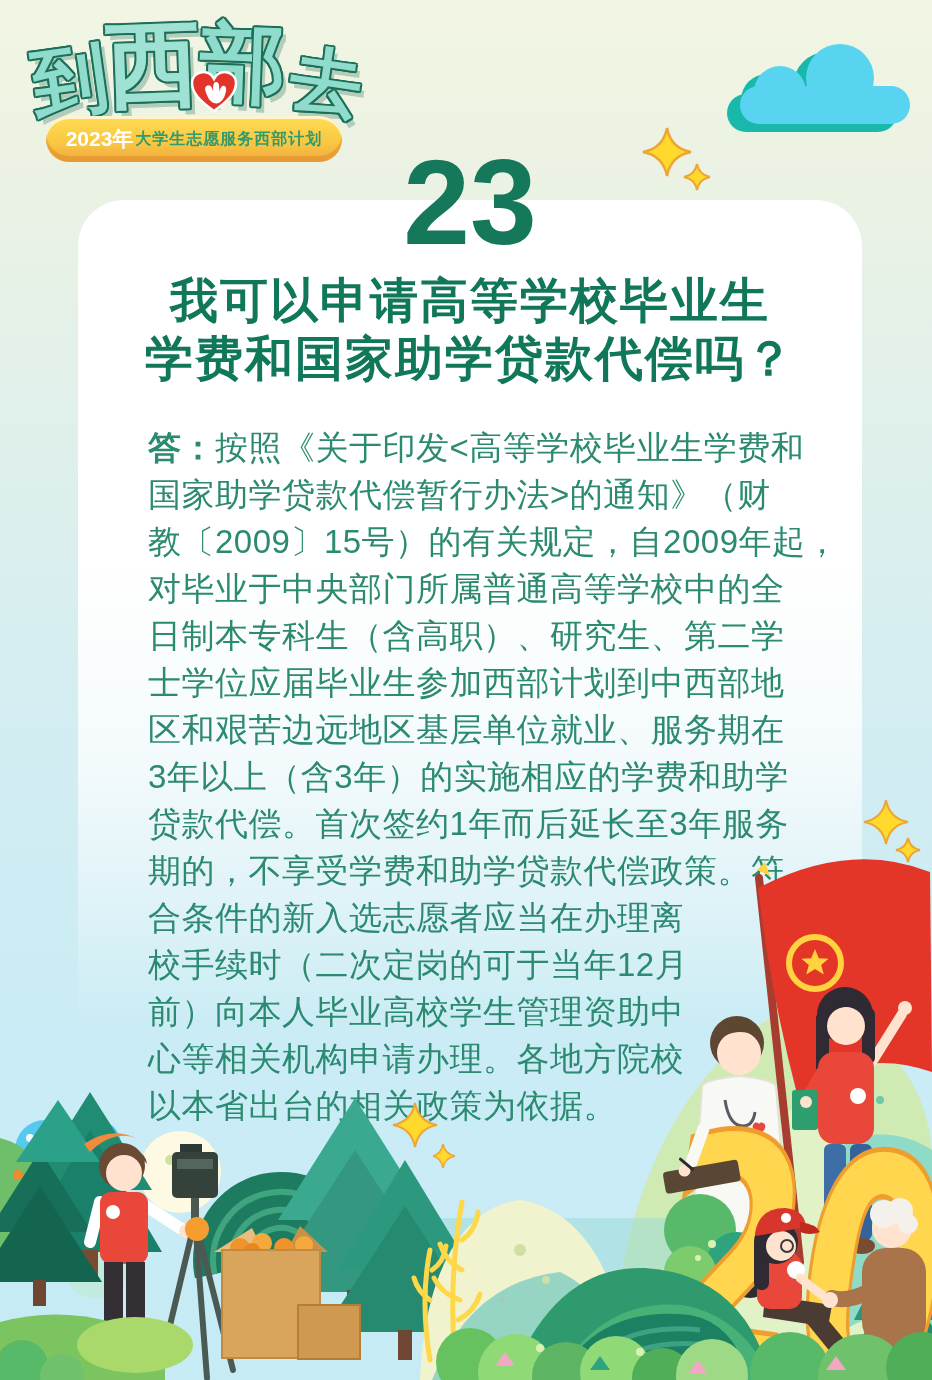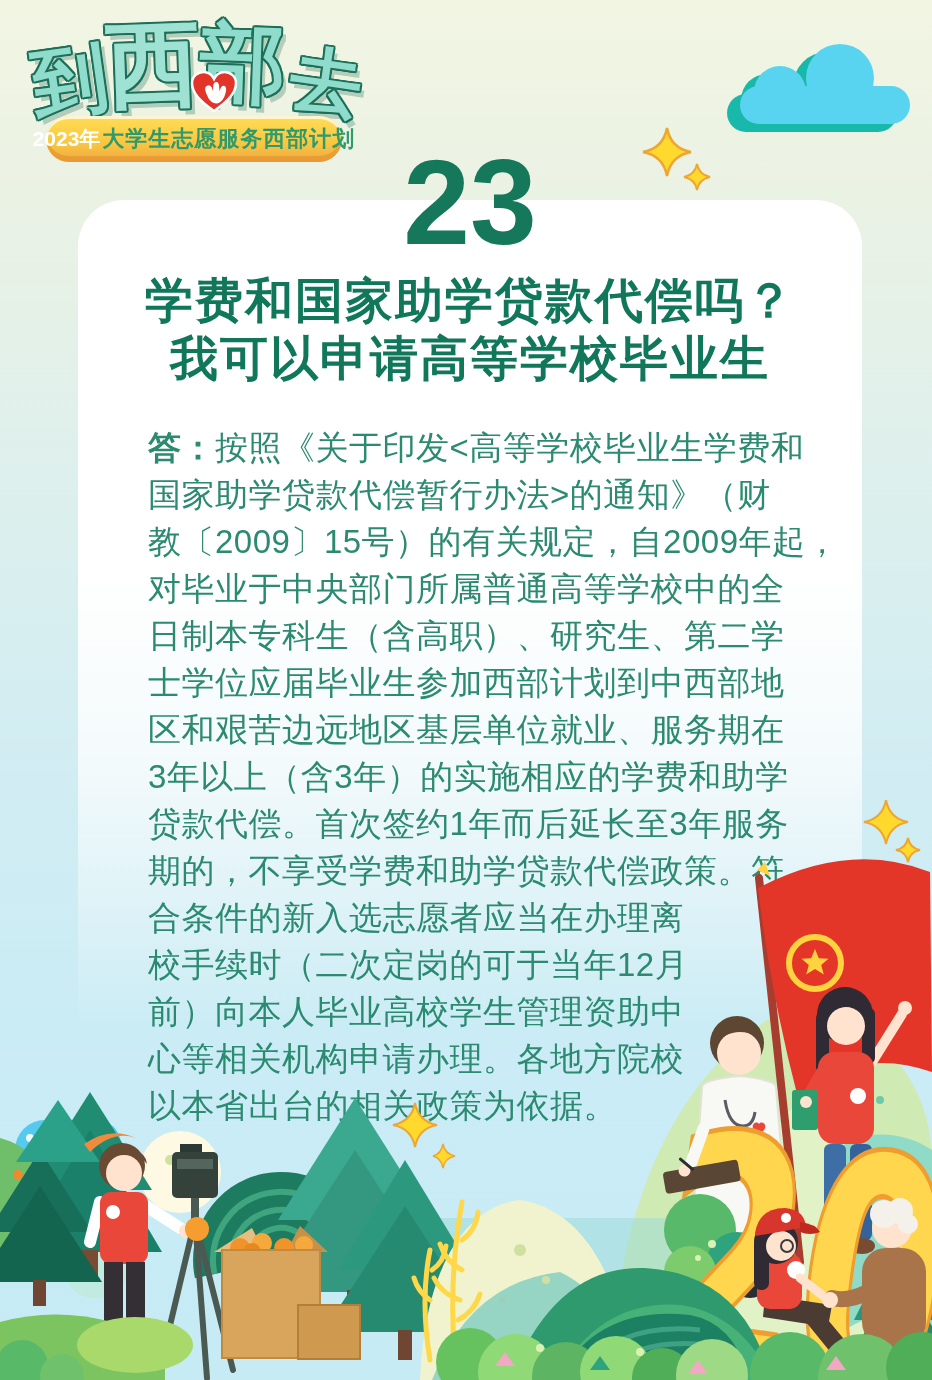--- a/index.html
+++ b/index.html
@@ -24,21 +24,21 @@
   .lc2{font-size:86px;transform:rotate(2deg);}
   .lc3{font-size:72px;transform:rotate(8deg) translateY(14px);margin-left:6px;}
   .heart-hand{position:absolute;left:160px;top:56px;width:48px;height:44px;}
   .subtitle-pill{
     position:absolute;left:16px;top:102px;width:296px;height:46px;border-radius:26px;
     background:linear-gradient(180deg,#ffdd55,#f9c641 60%,#f0a843);
     box-shadow:inset 0 -6px 0 rgba(224,140,40,.55),inset 0 3px 0 rgba(255,255,255,.7);
     display:flex;align-items:center;justify-content:center;gap:2px;white-space:nowrap;
   }
   .pill-year{color:#ffffff;font-weight:bold;font-size:21px;}
-  .pill-text{color:#2f9a6c;font-weight:bold;font-size:22px;letter-spacing:1px;}
+  .pill-text{color:#2f9a6c;font-weight:bold;font-size:16px;letter-spacing:1px;}
   
   .cloud-tr{position:absolute;left:718px;top:38px;width:205px;height:95px;}
   .sparkles-tr{position:absolute;left:638px;top:118px;width:80px;height:82px;}
   
   .card{
     position:absolute;left:78px;top:200px;width:784px;height:900px;border-radius:46px;
     background:linear-gradient(180deg,#ffffff 0%,#ffffff 40%,rgba(255,255,255,.75) 62%,rgba(255,255,255,0) 92%);
   }
   .qnum{
     position:absolute;left:78px;top:142px;width:784px;text-align:center;
@@ -92,22 +92,22 @@
       <span class="pill-year">2023年</span>
         <span class="pill-text">大学生志愿服务西部计划</span>
     </div>
   </div>
 
   <div class="card"></div>
 
   <div class="qnum">23</div>
 
   <div class="qtitle">
+    <div>我可以申请高等学校毕业生</div>
     <div>学费和国家助学贷款代偿吗？</div>
-    <div>我可以申请高等学校毕业生</div>
   </div>
 
   <div class="answer"><span class="answer-label">答：</span><span>按照《关于印发&lt;高等学校毕业生学费和
 国家助学贷款代偿暂行办法&gt;的通知》（财
 教〔2009〕15号）的有关规定，自2009年起，
 对毕业于中央部门所属普通高等学校中的全
 日制本专科生（含高职）、研究生、第二学
 士学位应届毕业生参加西部计划到中西部地
 区和艰苦边远地区基层单位就业、服务期在
 3年以上（含3年）的实施相应的学费和助学

